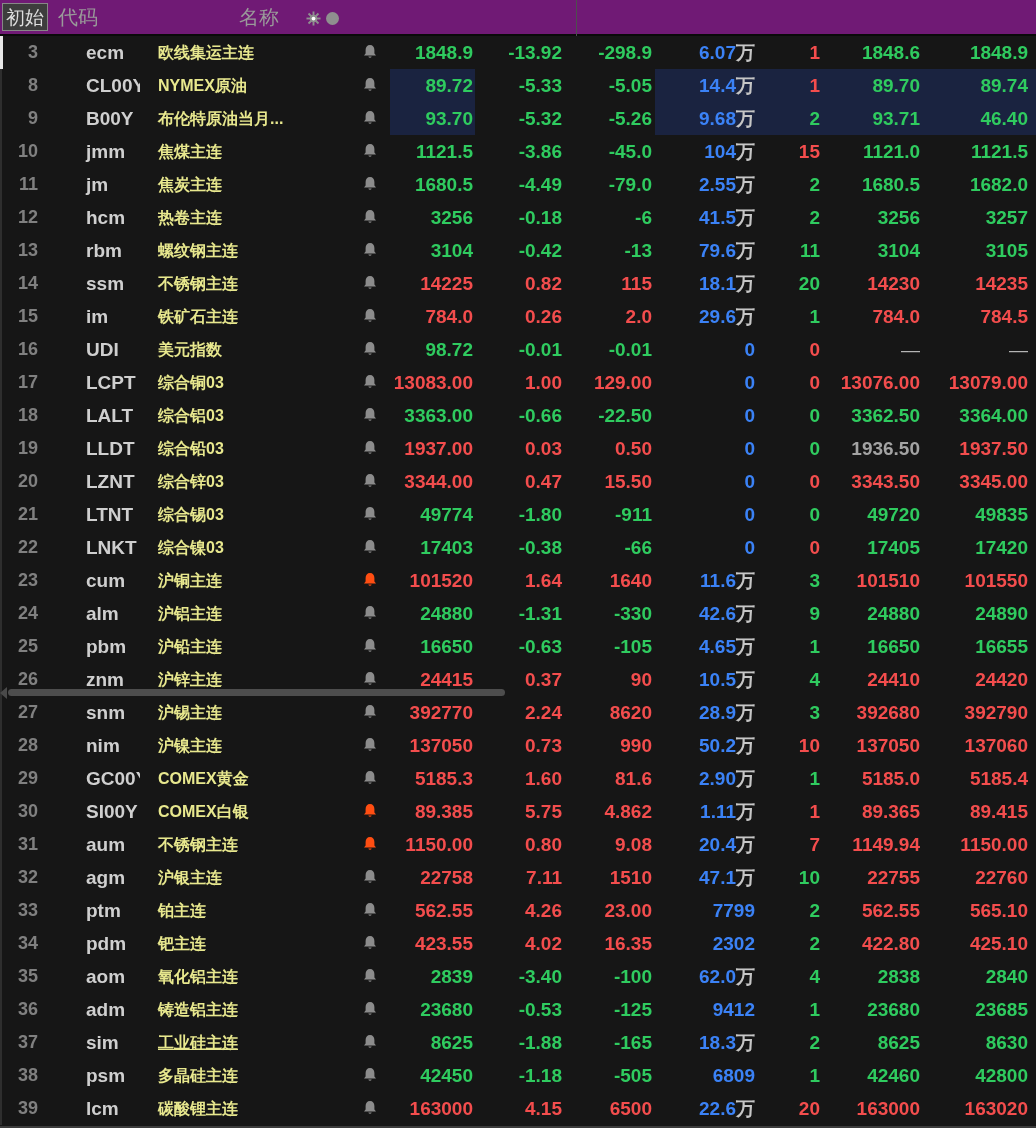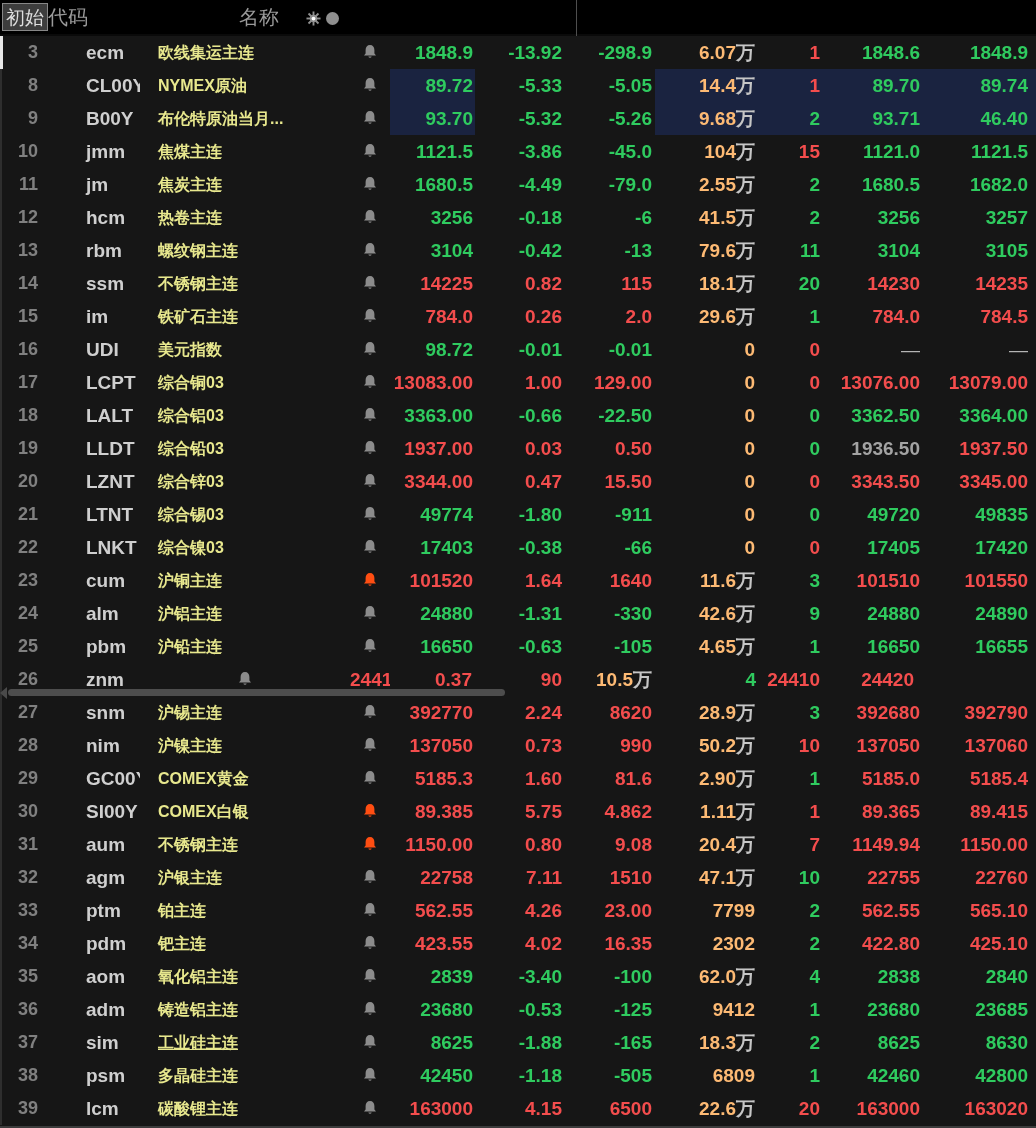--- a/index.html
+++ b/index.html
@@ -11,34 +11,34 @@
     overflow:hidden;
     box-sizing:border-box;
     border-bottom:2px solid #3c3c3c;
   }
   
   .hdr{
     position:relative;
     display:grid;
     grid-template-columns:48px 92px 210px 40px 85px 90px 90px 103px 64px 100px 114px;
     height:36px;line-height:34px;
-    background:#000000;
+    background:#701a75;
     color:var(--hdrc,#9a9a9a);
     font-size:20px;
     border-bottom:2px solid #0a0a0a;
     box-sizing:border-box;
   }
   .hdr .h{white-space:nowrap;overflow:hidden;}
   .h-init{padding-left:2px;}
   .h-init .btn{
     display:inline-block;height:28px;line-height:28px;margin-top:3px;
     padding:0 3px;background:#3d3d3d;border:1px solid #878787;
     color:#dedede;font-size:19px;box-sizing:border-box;
   }
-  .h-code{}
+  .h-code{padding-left:10px;}
   .h-name{padding-left:28px;text-align:center;}
   .h-right{text-align:right;padding-right:4px;margin-top:32px;}
   .h-ask{padding-right:4px;}
   .hdr-icons{
     position:absolute;left:306px;top:0;height:36px;
     display:flex;align-items:center;gap:5px;
   }
   .hdr-sep{position:absolute;left:576px;top:0;width:1px;height:36px;background:#4e4e4e;}
   .dot{width:13px;height:13px;border-radius:50%;background:#8f8f8f;}
   
@@ -64,21 +64,21 @@
   .bell-orange{color:var(--bello,#ff4e12);}
   .rcell{text-align:right;padding-right:3px;}
   .c-last{padding-right:2px;}
   .c-cur{padding-right:2px;}
   .c-bid{padding-right:2px;}
   .c-ask{padding-right:8px;}
   .c-up{color:var(--up,#f34d4d);}
   .c-down{color:var(--down,#2fcb5f);}
   .c-flat{color:#a3a3a3;}
   .c-dash{color:#b4b4b4;font-weight:normal;}
-  .vol-n{color:#fdba74;}
+  .vol-n{color:#3b82f6;}
   .vol-u{color:#c6c6c6;}
   .row.hl .c-last,
   .row.hl .c-vol,
   .row.hl .c-cur,
   .row.hl .c-bid,
   .row.hl .c-ask{background:var(--hlbg,#1a2340);}
   
   .hscroll{
     position:absolute;left:8px;top:689px;width:497px;height:7px;
     background:#4d4d4d;border-radius:4px;z-index:5;
@@ -461,20 +461,21 @@
     <div class="cell rcell c-pct c-down">-0.63</div>
     <div class="cell rcell c-chg c-down">-105</div>
     <div class="cell rcell c-vol"><span class="vol-n">4.65</span><span class="vol-u">万</span></div>
     <div class="cell rcell c-cur c-down">1</div>
     <div class="cell rcell c-bid c-down">16650</div>
     <div class="cell rcell c-ask c-down">16655</div>
   </div>
       <div class="row">
     <div class="cell c-num">26</div>
     <div class="cell c-code">znm</div>
+    <div class="cell c-name">沪锌主连</div>
     <div class="cell cbell">
       <svg class="bell" viewBox="0 0 16 17">
         <path fill="currentColor" d="M8 1 C5.2 1 3.6 3.1 3.6 6 L3.6 9.4 L2 11.6 L14 11.6 L12.4 9.4 L12.4 6 C12.4 3.1 10.8 1 8 1 Z"></path>
         <path fill="currentColor" d="M6.3 12.6 a1.8 1.8 0 0 0 3.4 0 Z"></path>
       </svg>
     </div>
     <div class="cell rcell c-last c-up">24415</div>
     <div class="cell rcell c-pct c-up">0.37</div>
     <div class="cell rcell c-chg c-up">90</div>
     <div class="cell rcell c-vol"><span class="vol-n">10.5</span><span class="vol-u">万</span></div>

